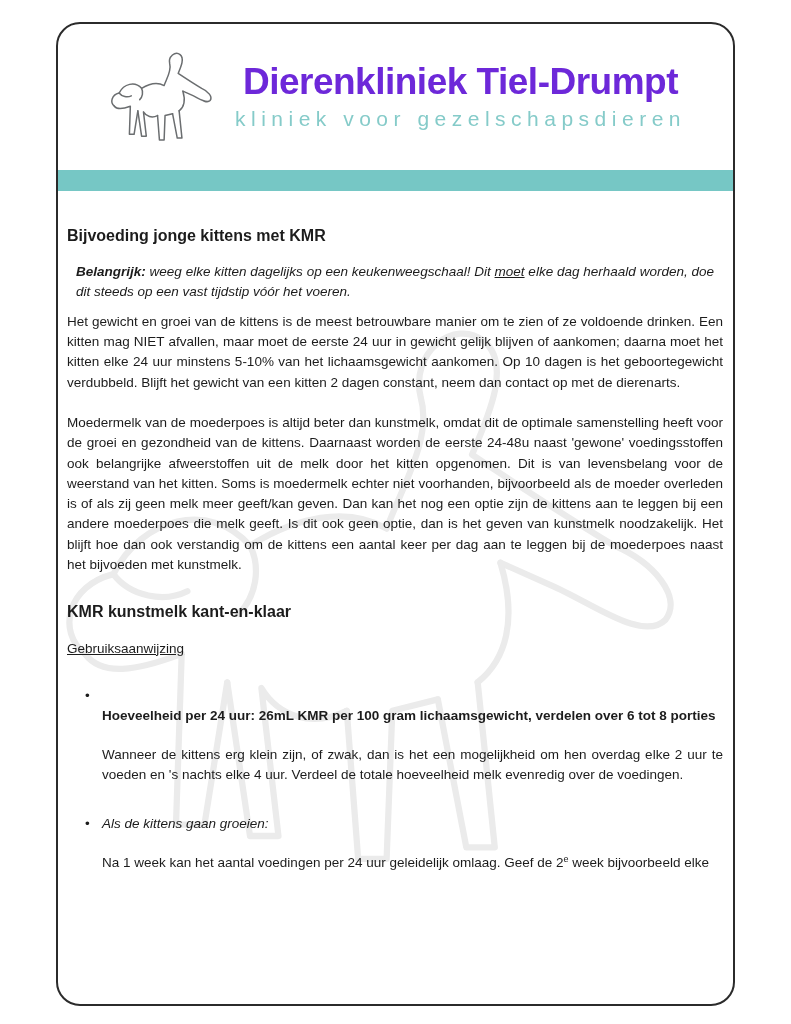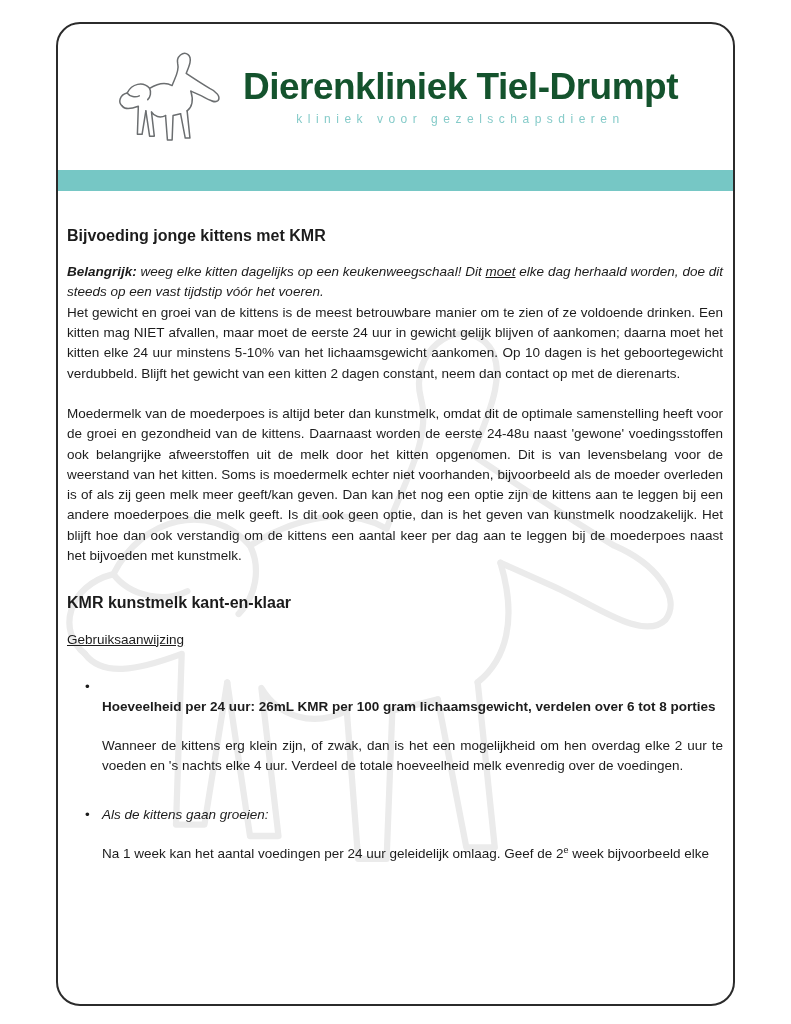--- a/index.html
+++ b/index.html
@@ -34,27 +34,27 @@
     display:flex;
     align-items:center;
     justify-content:center;
     gap:8px;
   }
   .logo-art{width:122px;height:104px;margin-top:6px;flex:0 0 auto;}
   .brand{display:flex;flex-direction:column;align-items:center;}
   .brand-title{
     font-size:37px;
     font-weight:bold;
-    color:#14532d;
+    color:#6d28d9;
     letter-spacing:-0.5px;
     line-height:1.05;
     white-space:nowrap;
   }
   .brand-subtitle{
-    font-size:12px;
+    font-size:21px;
     color:#85cbc9;
     letter-spacing:5.5px;
     margin-top:6px;
     white-space:nowrap;
   }
   .teal-bar{
     height:21px;
     background:#76c7c5;
     width:100%;
   }
@@ -67,21 +67,21 @@
   }
   .h-sec{
     font-size:16px;
     font-weight:bold;
     margin:0 0 17px 0;
     line-height:1.2;
   }
   .para{margin:0;text-align:justify;}
   .para.gap-after{margin-bottom:20px;}
   .para.gap-after-lg{margin-bottom:27px;}
-  .intro{margin:0;text-align:justify;}
+  .intro{margin:9px;text-align:justify;}
   .usage-label{
     text-decoration:underline;
     margin:0 0 27px 0;
   }
   .bullet-row{
     display:flex;
     margin:0 0 0 18px;
   }
   .bullet-marker{
     width:17px;

